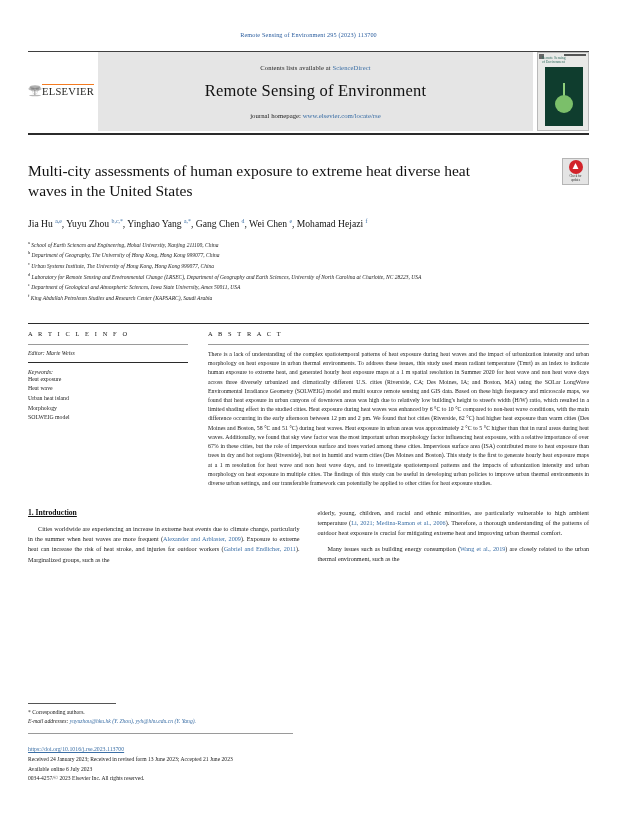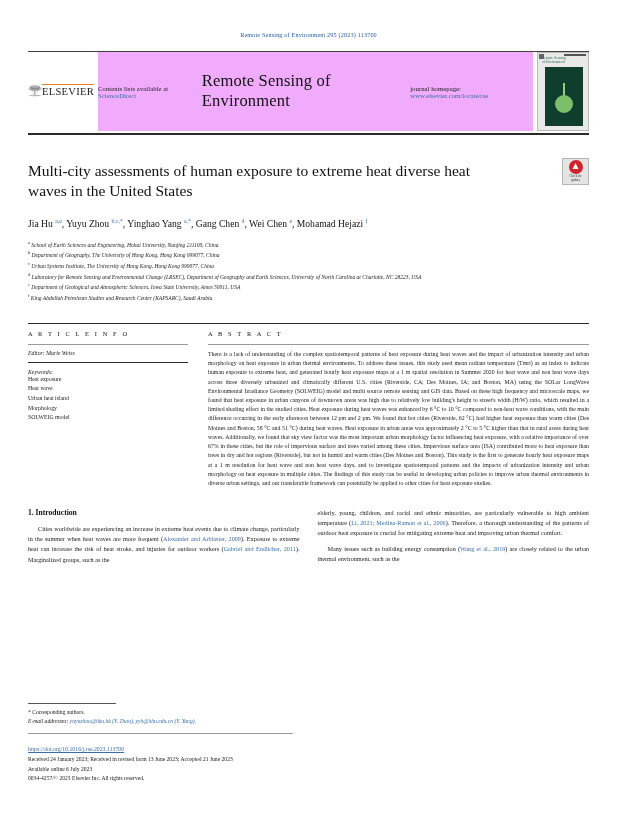--- a/index.html
+++ b/index.html
@@ -47,25 +47,25 @@
     font-size: 10.5px;
     letter-spacing: .3px;
     color: #1d1d1b;
     border-top: 1.6px solid #f47b20;
     padding-top: 1px;
     width: 60px;
     text-align: center;
   }
   .journal-band {
     flex: 1;
-    background: #f0abfc;
+    background: #e5e5e5;
     margin-left: 4px;
     margin-right: 4px;
     display: flex;
-    flex-direction: row;
+    flex-direction: column;
     justify-content: center;
     align-items: center;
     padding: 4px 0;
   }
   .contents-line { font-size: 6.6px; color: #222; letter-spacing: .1px; }
   .contents-line a, .link { color: #3a6ea5; text-decoration: none; }
   .journal-title {
     font-size: 16.5px;
     letter-spacing: .2px;
     margin: 10px 0 11px 0;
@@ -195,20 +195,21 @@
     margin-top: 20px;
     display: flex;
     gap: 18px;
   }
   .bcol { flex: 1; }
   .sec-title {
     font-size: 7.6px;
     font-weight: bold;
     margin: 0 0 7px 0;
     color: #111;
+    text-decoration: underline;
   }
   .para {
     font-size: 6.2px;
     line-height: 1.63;
     text-align: justify;
     text-indent: 10px;
     margin: 0 0 5px 0;
     color: #1a1a1a;
   }
   .para.noindent { text-indent: 0; }

